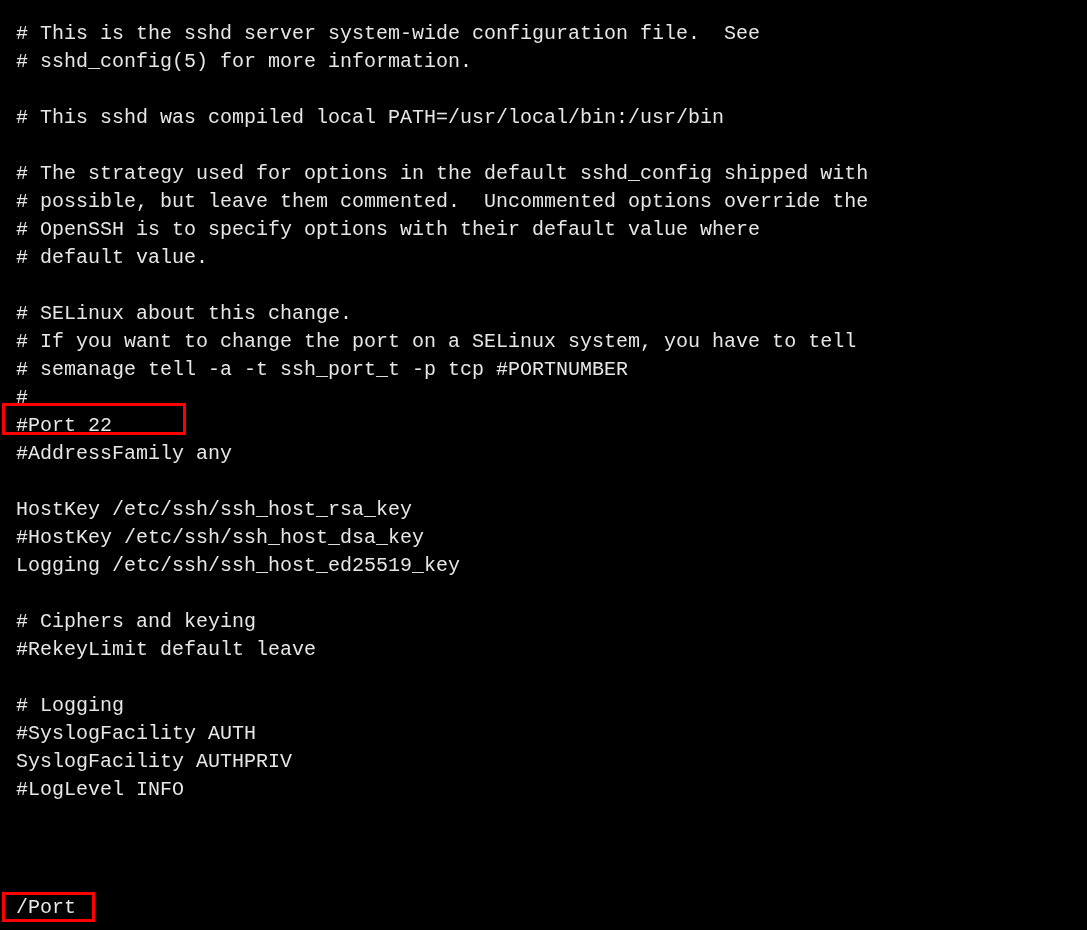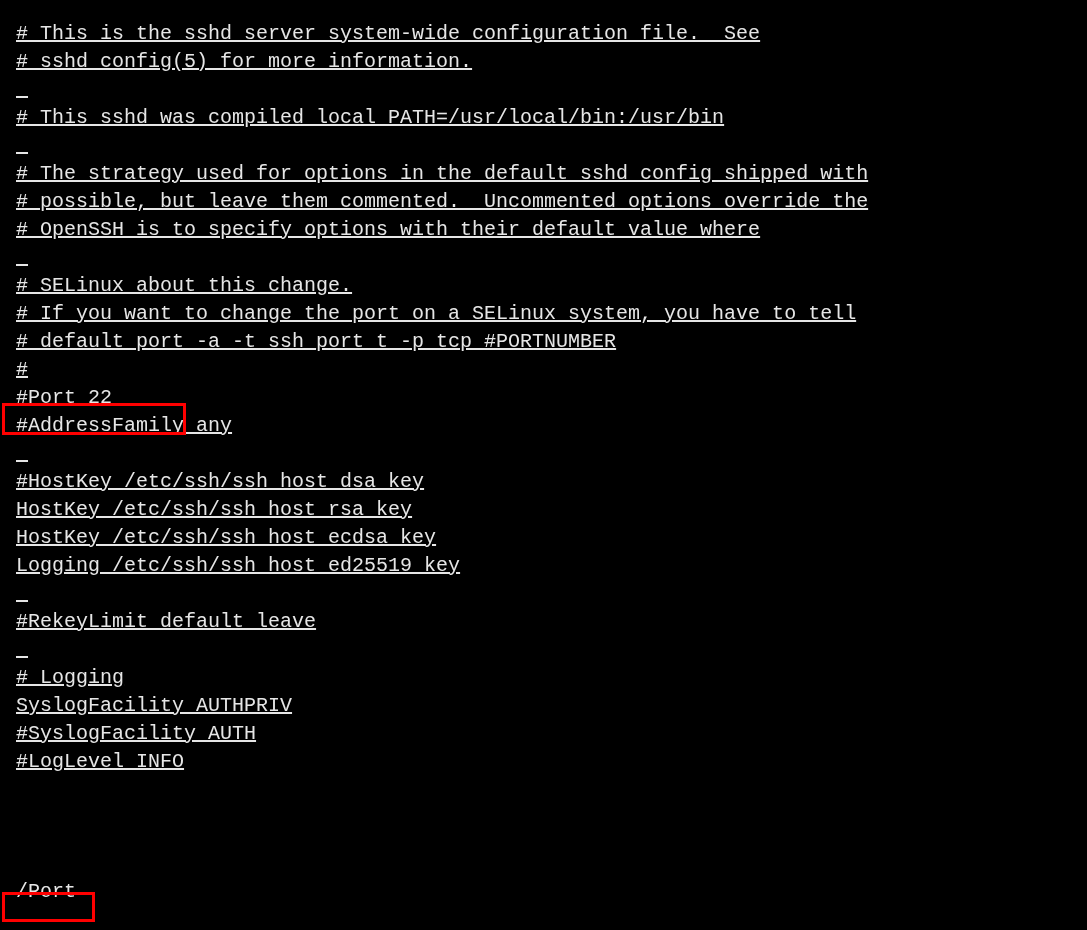--- a/index.html
+++ b/index.html
@@ -23,63 +23,63 @@
       white-space: pre;
       height: 28px;
     }
     .highlight-box {
       position: absolute;
       border: 3px solid #ff0000;
       pointer-events: none;
     }
     .content-wrapper {
       position: relative;
-      text-decoration: underline;
     }
     .search-line {
       position: absolute;
-      bottom: 24px;
+      bottom: 8px;
       left: 16px;
       color: #e6e6e6;
       font-family: 'Consolas', 'Monaco', 'Courier New', monospace;
       font-size: 20px;
       white-space: pre;
     }
   </style>
 </head>
 <body>
 
 <div class="content-wrapper">
   <div id="lines-container">
       <div class="line"># This is the sshd server system-wide configuration file.  See</div>
       <div class="line"># sshd_config(5) for more information.</div>
       <div class="line"> </div>
       <div class="line"># This sshd was compiled local PATH=/usr/local/bin:/usr/bin</div>
       <div class="line"> </div>
       <div class="line"># The strategy used for options in the default sshd_config shipped with</div>
       <div class="line"># possible, but leave them commented.  Uncommented options override the</div>
       <div class="line"># OpenSSH is to specify options with their default value where</div>
+      <div class="line"># default value.</div>
       <div class="line"> </div>
       <div class="line"># SELinux about this change.</div>
       <div class="line"># If you want to change the port on a SELinux system, you have to tell</div>
-      <div class="line"># default port -a -t ssh_port_t -p tcp #PORTNUMBER</div>
+      <div class="line"># semanage tell -a -t ssh_port_t -p tcp #PORTNUMBER</div>
       <div class="line">#</div>
       <div class="line">#Port 22</div>
       <div class="line">#AddressFamily any</div>
       <div class="line"> </div>
+      <div class="line">HostKey /etc/ssh/ssh_host_rsa_key</div>
       <div class="line">#HostKey /etc/ssh/ssh_host_dsa_key</div>
-      <div class="line">HostKey /etc/ssh/ssh_host_rsa_key</div>
-      <div class="line">HostKey /etc/ssh/ssh_host_ecdsa_key</div>
       <div class="line">Logging /etc/ssh/ssh_host_ed25519_key</div>
       <div class="line"> </div>
+      <div class="line"># Ciphers and keying</div>
       <div class="line">#RekeyLimit default leave</div>
       <div class="line"> </div>
       <div class="line"># Logging</div>
+      <div class="line">#SyslogFacility AUTH</div>
       <div class="line">SyslogFacility AUTHPRIV</div>
-      <div class="line">#SyslogFacility AUTH</div>
       <div class="line">#LogLevel INFO</div>
     </div>
 </div>
 
 <div class="search-line">/Port</div>
 
 <div class="highlight-box" id="hl1" style="top: 403px; left: 2px; width: 184px; height: 32px;"></div>
 <div class="highlight-box" id="hl2" style="bottom: 8px; left: 2px; width: 93px; height: 30px; top: auto; position: fixed;"></div>
 
 </body></html>

